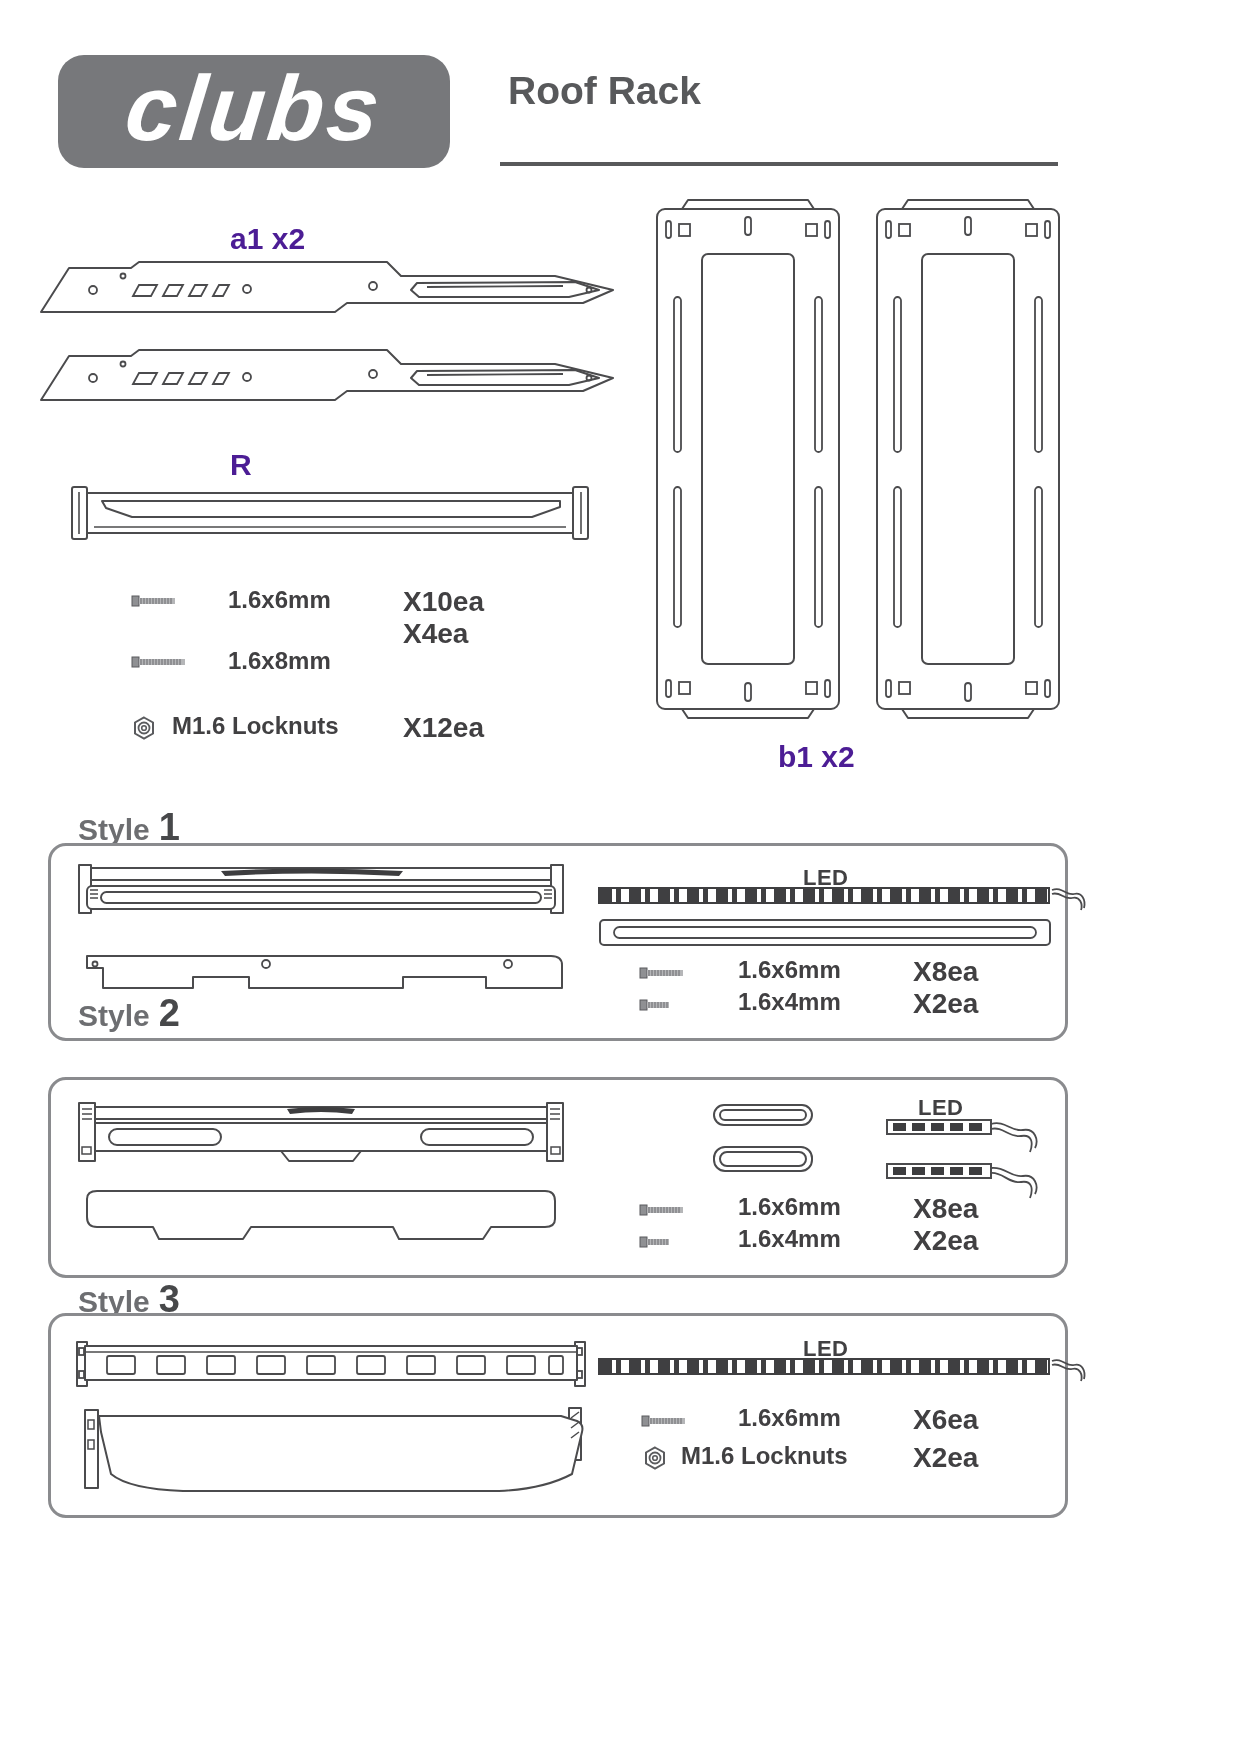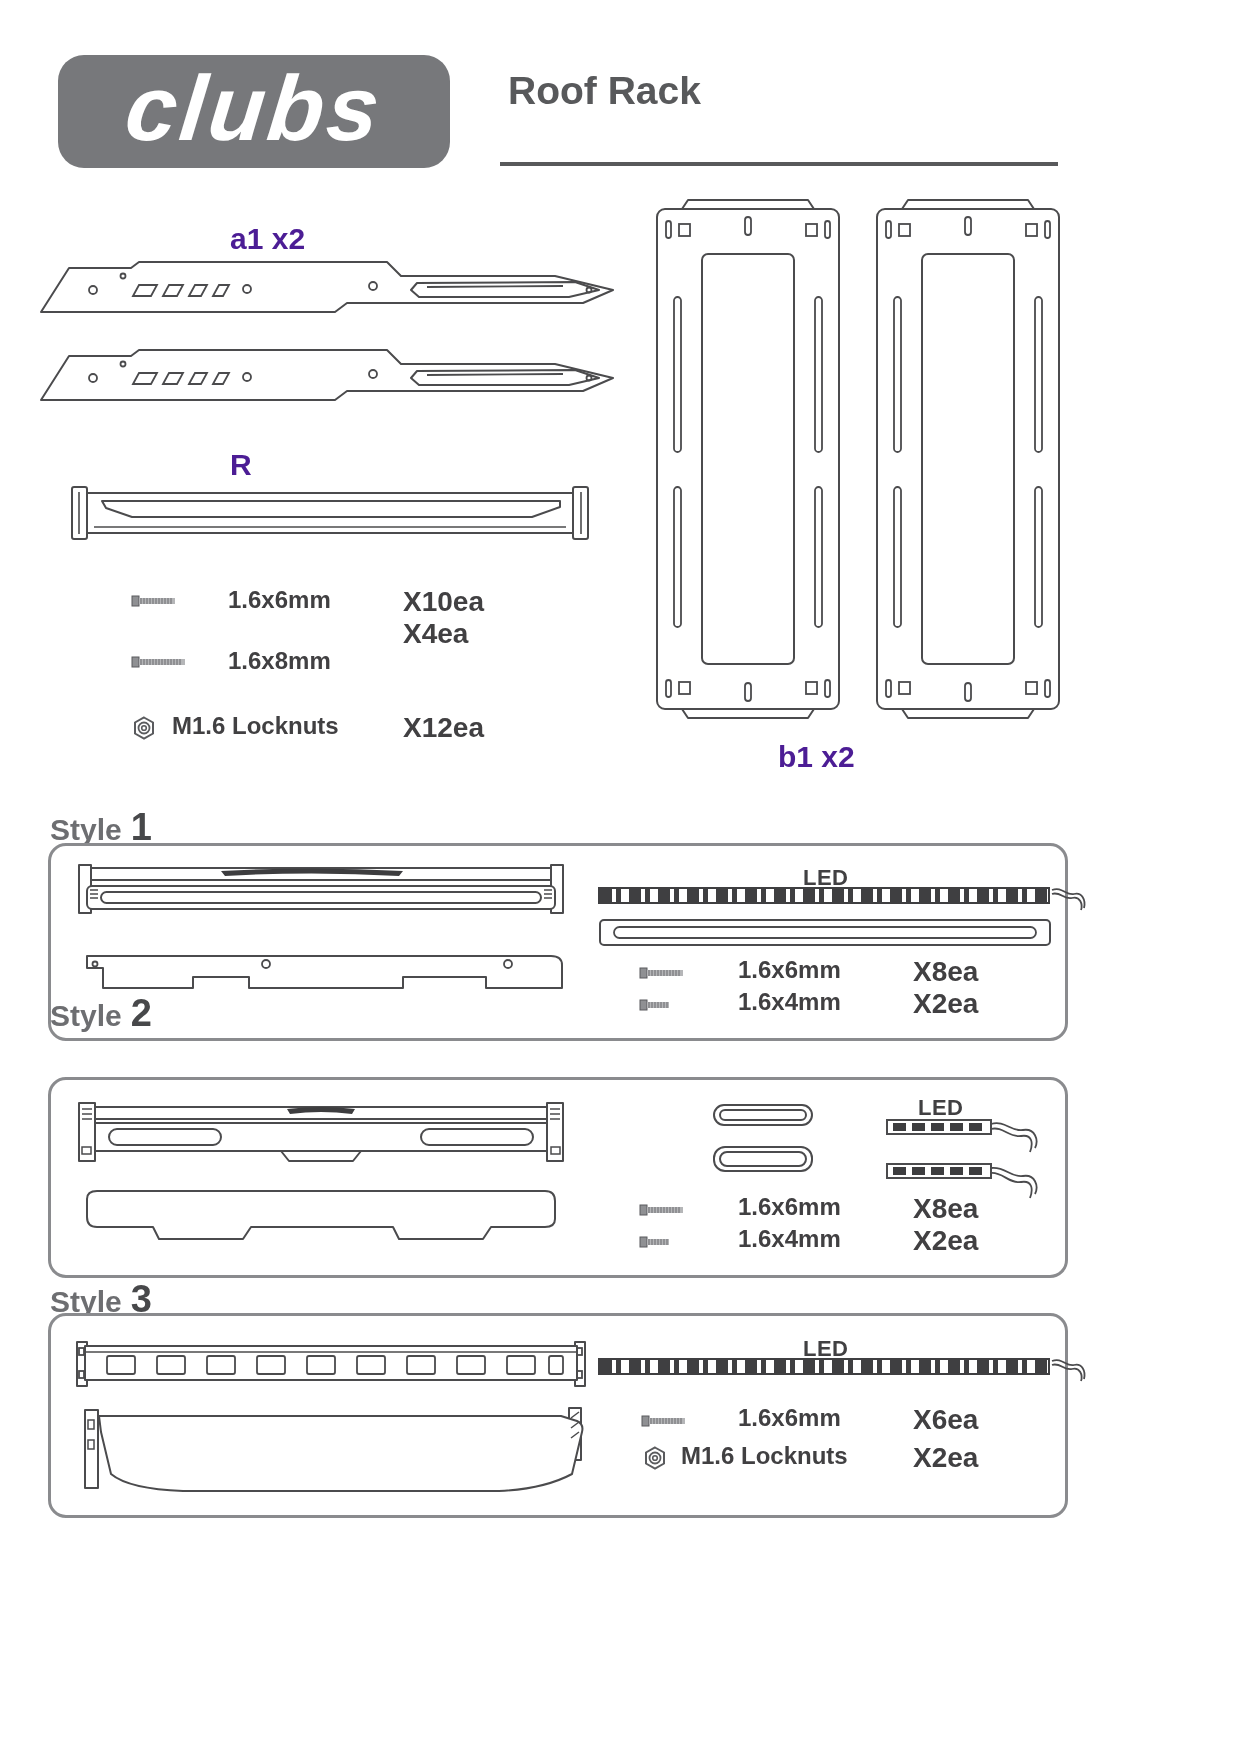--- a/index.html
+++ b/index.html
@@ -21,21 +21,21 @@
     color:#ffffff;font-weight:bold;font-style:italic;
     font-size:92px;letter-spacing:3px;line-height:1;
     transform:skewX(-6deg) translateY(-4px);
   }
   .title-line{font-size:39px;font-weight:bold;color:#58595b;line-height:42px;}
   .title-rule{background:#58595b;height:4px;}
   
   .part-label{font-size:30px;font-weight:bold;color:#4c1d95;text-align:left;}
   .hw-size{font-size:24px;font-weight:bold;color:#414042;white-space:nowrap;}
   .hw-qty{font-size:28px;font-weight:bold;color:#414042;white-space:nowrap;}
-  .style-label{white-space:nowrap;}
+  .style-label{white-space:nowrap;margin-left:28px;}
   .style-label .prefix{font-size:30px;font-weight:bold;color:#6d6e71;}
   .style-label .num{font-size:38px;font-weight:bold;color:#47484a;margin-left:9px;}
   .section-box{
     position:absolute;
     border:3px solid #8a8b8e;border-radius:18px;
     background:#ffffff;
   }
   .led-label{font-size:22px;font-weight:bold;color:#414042;letter-spacing:.5px;}
   .led-strip{
     height:17px;border:2px solid #3f3f41;box-sizing:border-box;

